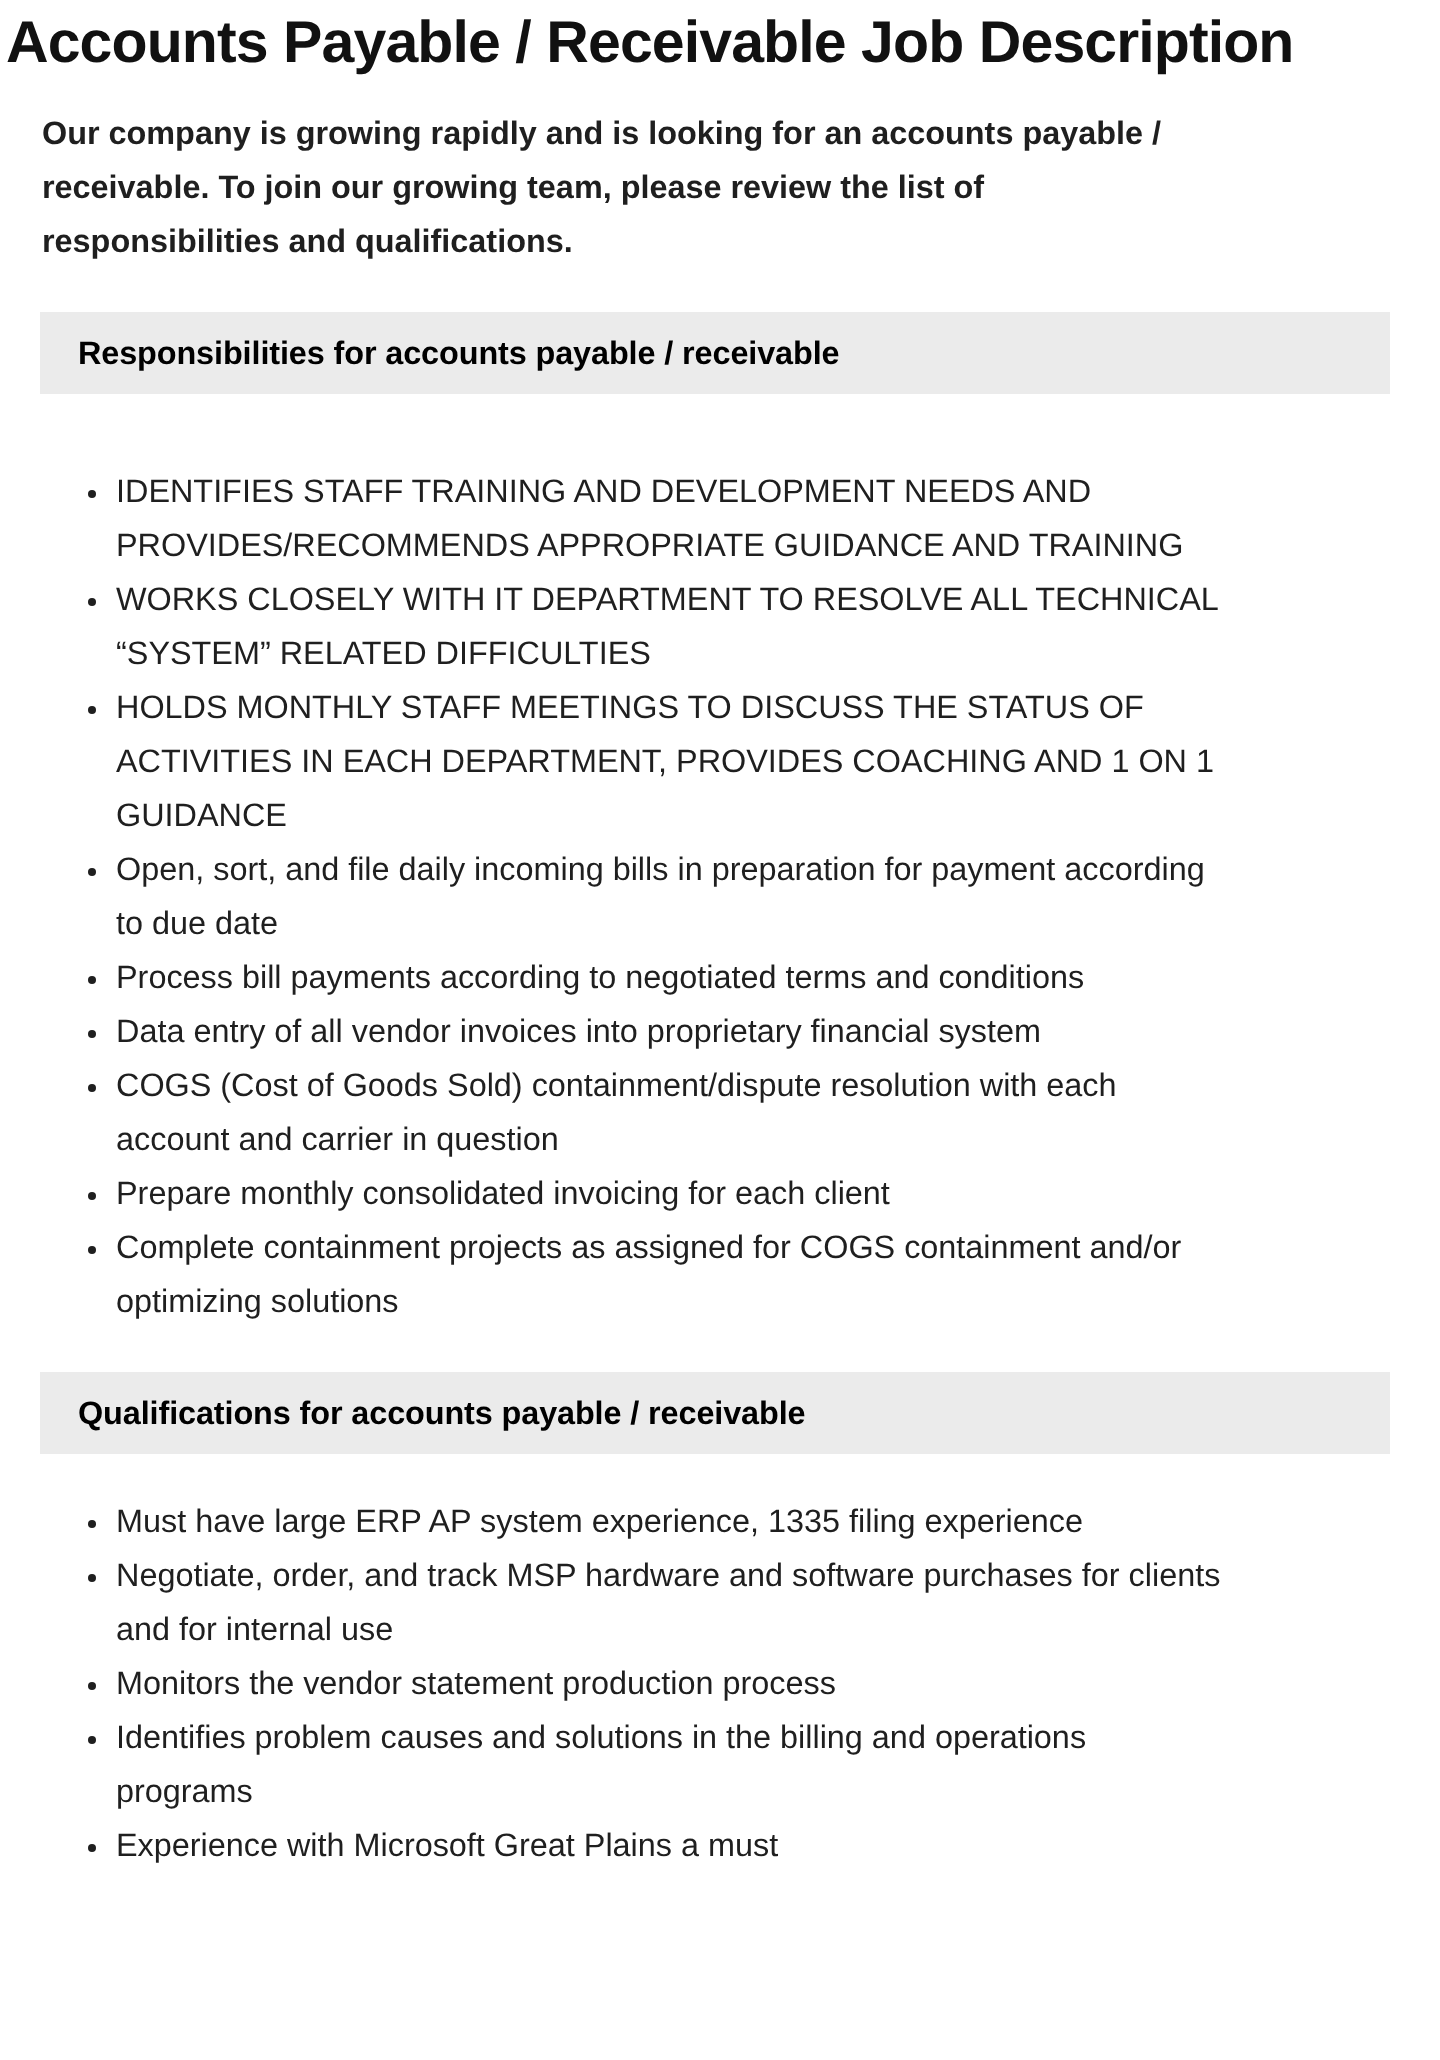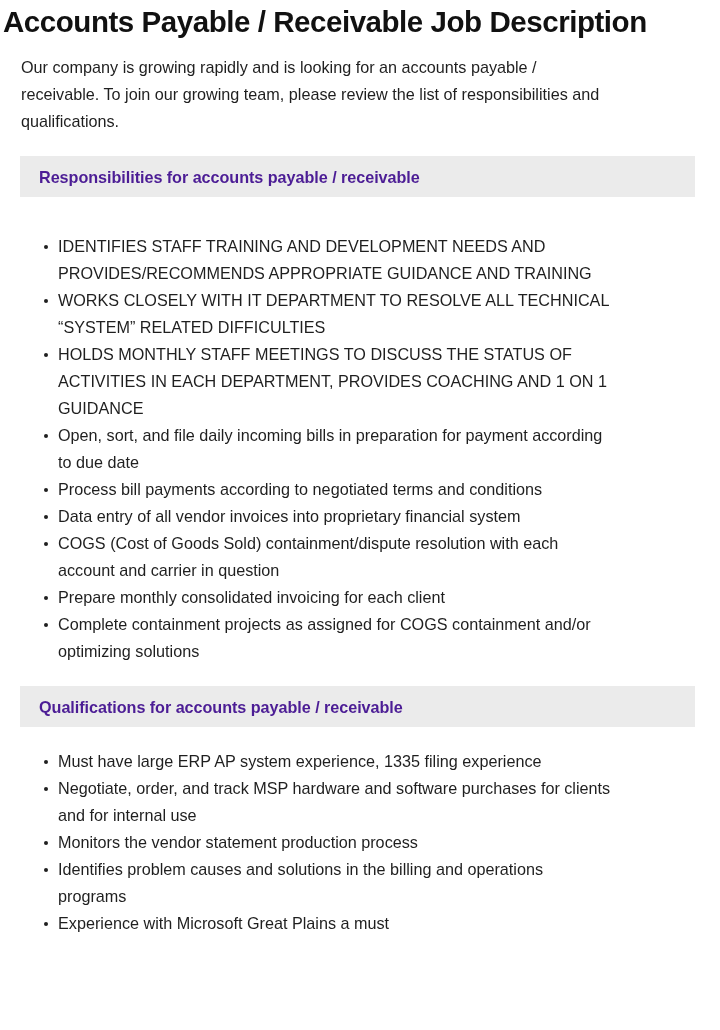--- a/index.html
+++ b/index.html
@@ -35,39 +35,40 @@
     white-space: nowrap;
   }
 
   
   .intro {
     margin: 12px 0 0 0;
     padding: 0 32px 0 21px;
     font-size: 16.2px;
     line-height: 27px;
     color: #1f1f1f;
+    font-weight: bold;
   }
 
   
   .section-band {
     margin: 21px 0 0 0;
     background: #ebebeb;
     height: 41px;
     width: 675px;
     margin-left: 20px;
     display: flex;
     align-items: center;
     box-sizing: border-box;
     padding-left: 19px;
   }
   .section-band-title {
     font-size: 16.2px;
     font-weight: bold;
     line-height: 20px;
-    color: #4c1d95;
+    color: #000000;
     letter-spacing: -0.05px;
   }
 
   
   ul.bullets {
     list-style: none;
     margin: 0;
     padding: 0;
   }
   ul.bullets.first-list {

